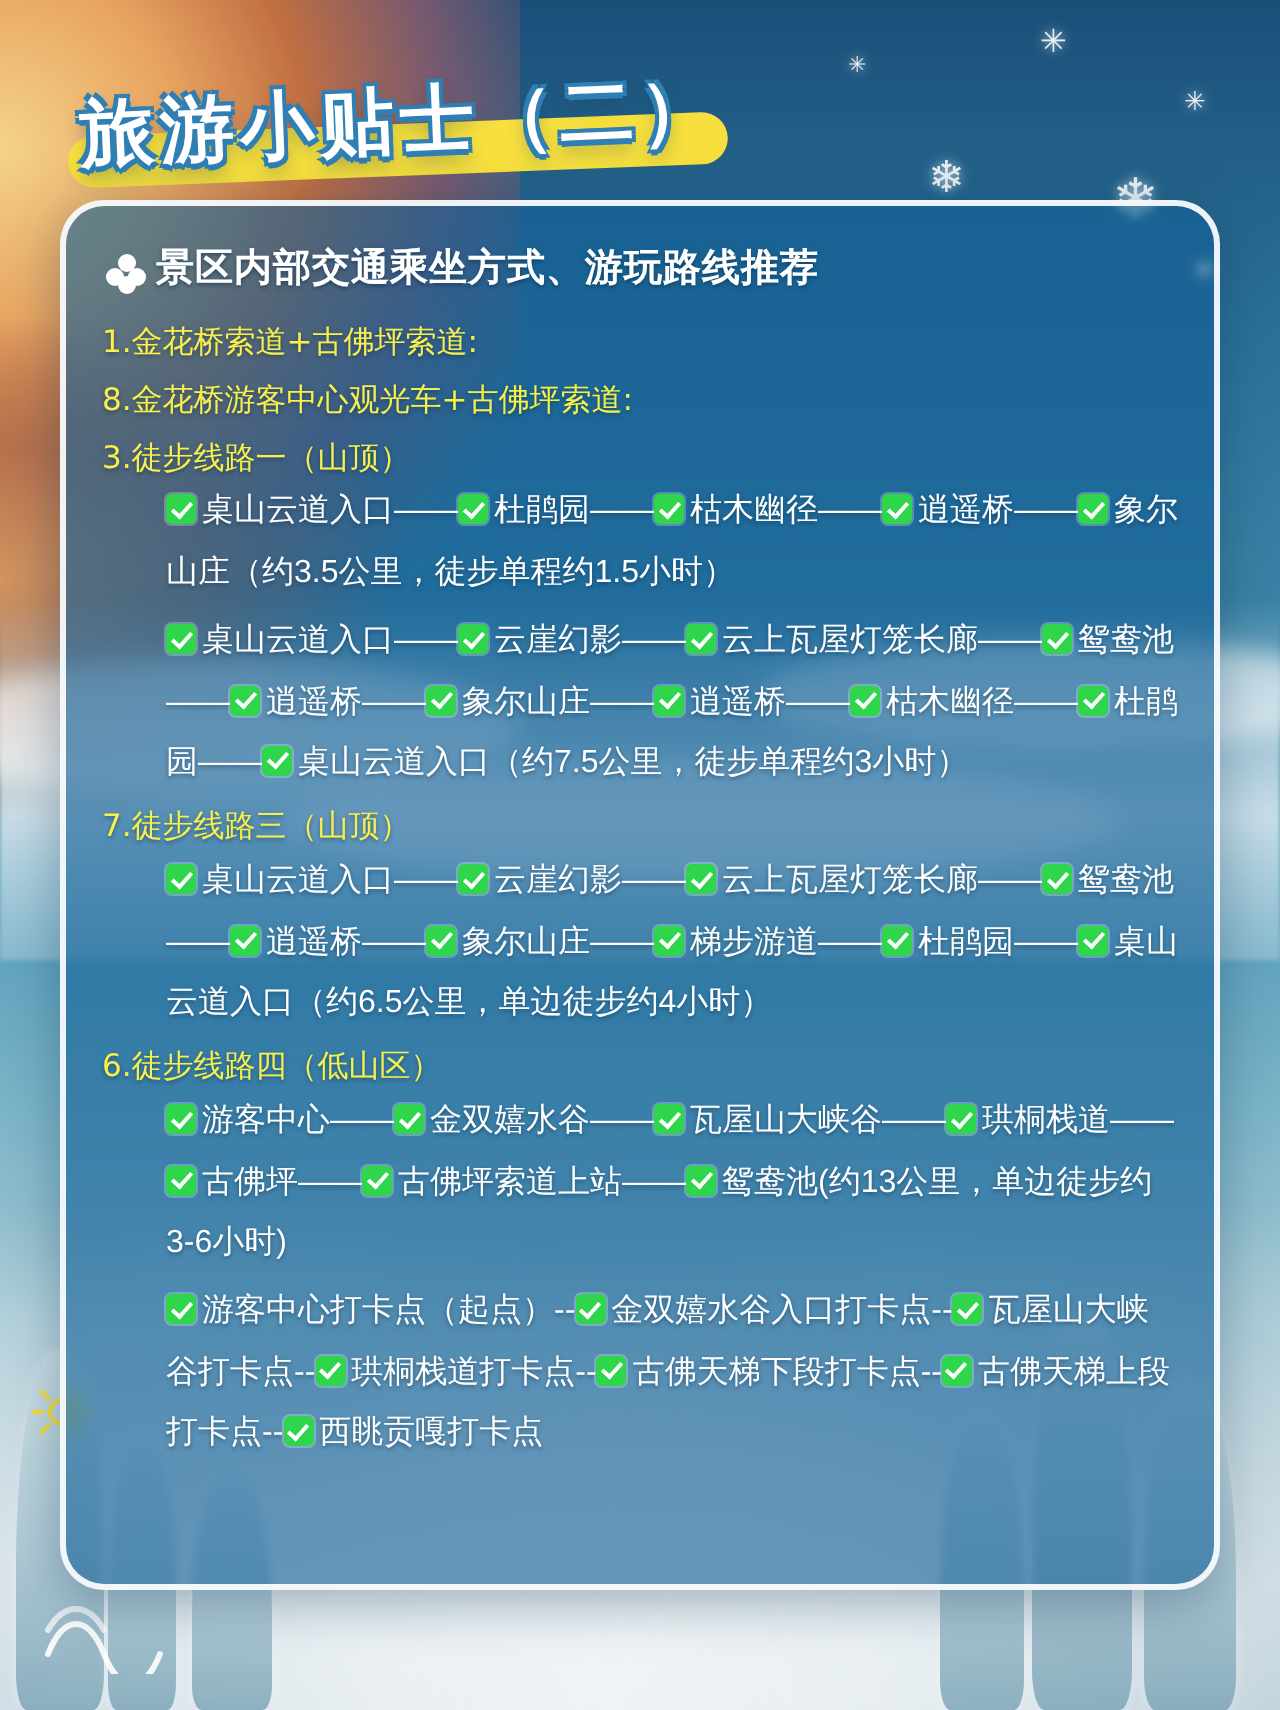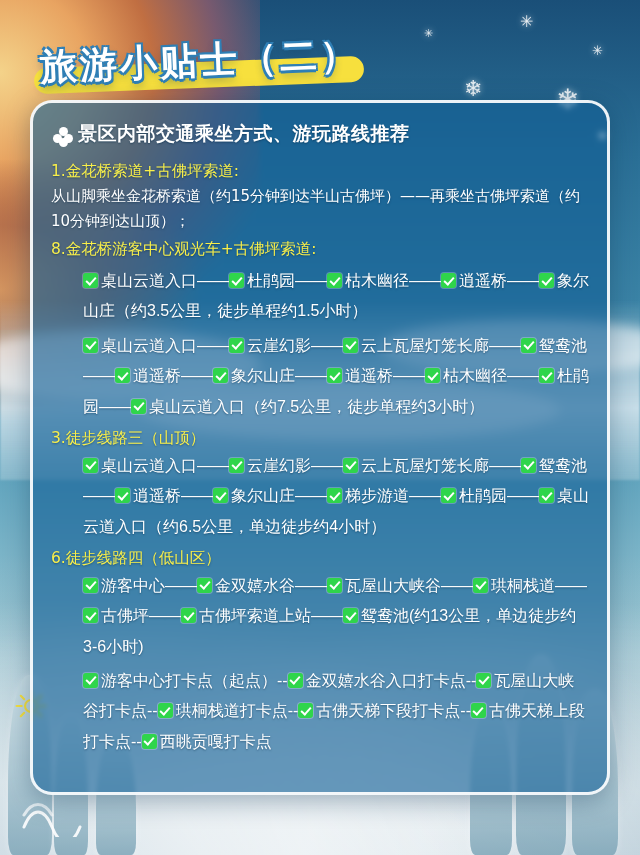--- a/index.html
+++ b/index.html
@@ -256,37 +256,37 @@
           <span style="left:5.5px; top:0;"></span>
           <span style="left:0; top:7px;"></span>
           <span style="left:11px; top:7px;"></span>
           <span style="left:5.5px; top:11px;"></span>
         </span>
         <span class="head-text">景区内部交通乘坐方式、游玩路线推荐</span>
       </div>
 
       <div class="blk">
         <div class="blk-title">1.金花桥索道+古佛坪索道:</div>
-        <div class="blk-body">从山脚乘坐金花桥索道（约15分钟到达半山古佛坪）——再乘坐古佛坪索道（约10分钟到达山顶）；</div>
       </div>
 
       <div class="blk">
         <div class="blk-title">8.金花桥游客中心观光车+古佛坪索道:</div>
       </div>
 
       <div class="blk">
+        <div class="blk-title">3.徒步线路一（山顶）</div>
         <div class="route-line"><span class="chk"></span><span>桌山云道入口</span><span>——</span><span class="chk"></span><span>杜鹃园</span><span>——</span><span class="chk"></span><span>枯木幽径</span><span>——</span><span class="chk"></span><span>逍遥桥</span><span>——</span><span class="chk"></span><span>象尔山庄</span><span class="">（约3.5公里，徒步单程约1.5小时）</span></div>
       </div>
 
       <div class="blk">
         <div class="route-line"><span class="chk"></span><span>桌山云道入口</span><span>——</span><span class="chk"></span><span>云崖幻影</span><span>——</span><span class="chk"></span><span>云上瓦屋灯笼长廊</span><span>——</span><span class="chk"></span><span>鸳鸯池</span><span>——</span><span class="chk"></span><span>逍遥桥</span><span>——</span><span class="chk"></span><span>象尔山庄</span><span>——</span><span class="chk"></span><span>逍遥桥</span><span>——</span><span class="chk"></span><span>枯木幽径</span><span>——</span><span class="chk"></span><span>杜鹃园</span><span>——</span><span class="chk"></span><span>桌山云道入口</span><span class="">（约7.5公里，徒步单程约3小时）</span></div>
       </div>
 
       <div class="blk">
-        <div class="blk-title">3.徒步线路三（山顶）</div>
+        <div class="blk-title">7.徒步线路三（山顶）</div>
         <div class="route-line"><span class="chk"></span><span>桌山云道入口</span><span>——</span><span class="chk"></span><span>云崖幻影</span><span>——</span><span class="chk"></span><span>云上瓦屋灯笼长廊</span><span>——</span><span class="chk"></span><span>鸳鸯池</span><span>——</span><span class="chk"></span><span>逍遥桥</span><span>——</span><span class="chk"></span><span>象尔山庄</span><span>——</span><span class="chk"></span><span>梯步游道</span><span>——</span><span class="chk"></span><span>杜鹃园</span><span>——</span><span class="chk"></span><span>桌山云道入口</span><span class="">（约6.5公里，单边徒步约4小时）</span></div>
       </div>
 
       <div class="blk">
         <div class="blk-title">6.徒步线路四（低山区）</div>
         <div class="route-line"><span class="chk"></span><span>游客中心</span><span>——</span><span class="chk"></span><span>金双嬉水谷</span><span>——</span><span class="chk"></span><span>瓦屋山大峡谷</span><span>——</span><span class="chk"></span><span>珙桐栈道</span><span>——</span><span class="chk"></span><span>古佛坪</span><span>——</span><span class="chk"></span><span>古佛坪索道上站</span><span>——</span><span class="chk"></span><span>鸳鸯池</span><span class="">(约13公里，单边徒步约3-6小时)</span></div>
       </div>
 
       <div class="blk">
         <div class="route-line"><span class="chk"></span><span>游客中心打卡点（起点）</span><span>--</span><span class="chk"></span><span>金双嬉水谷入口打卡点</span><span>--</span><span class="chk"></span><span>瓦屋山大峡谷打卡点</span><span>--</span><span class="chk"></span><span>珙桐栈道打卡点</span><span>--</span><span class="chk"></span><span>古佛天梯下段打卡点</span><span>--</span><span class="chk"></span><span>古佛天梯上段打卡点</span><span>--</span><span class="chk"></span><span>西眺贡嘎打卡点</span></div>

